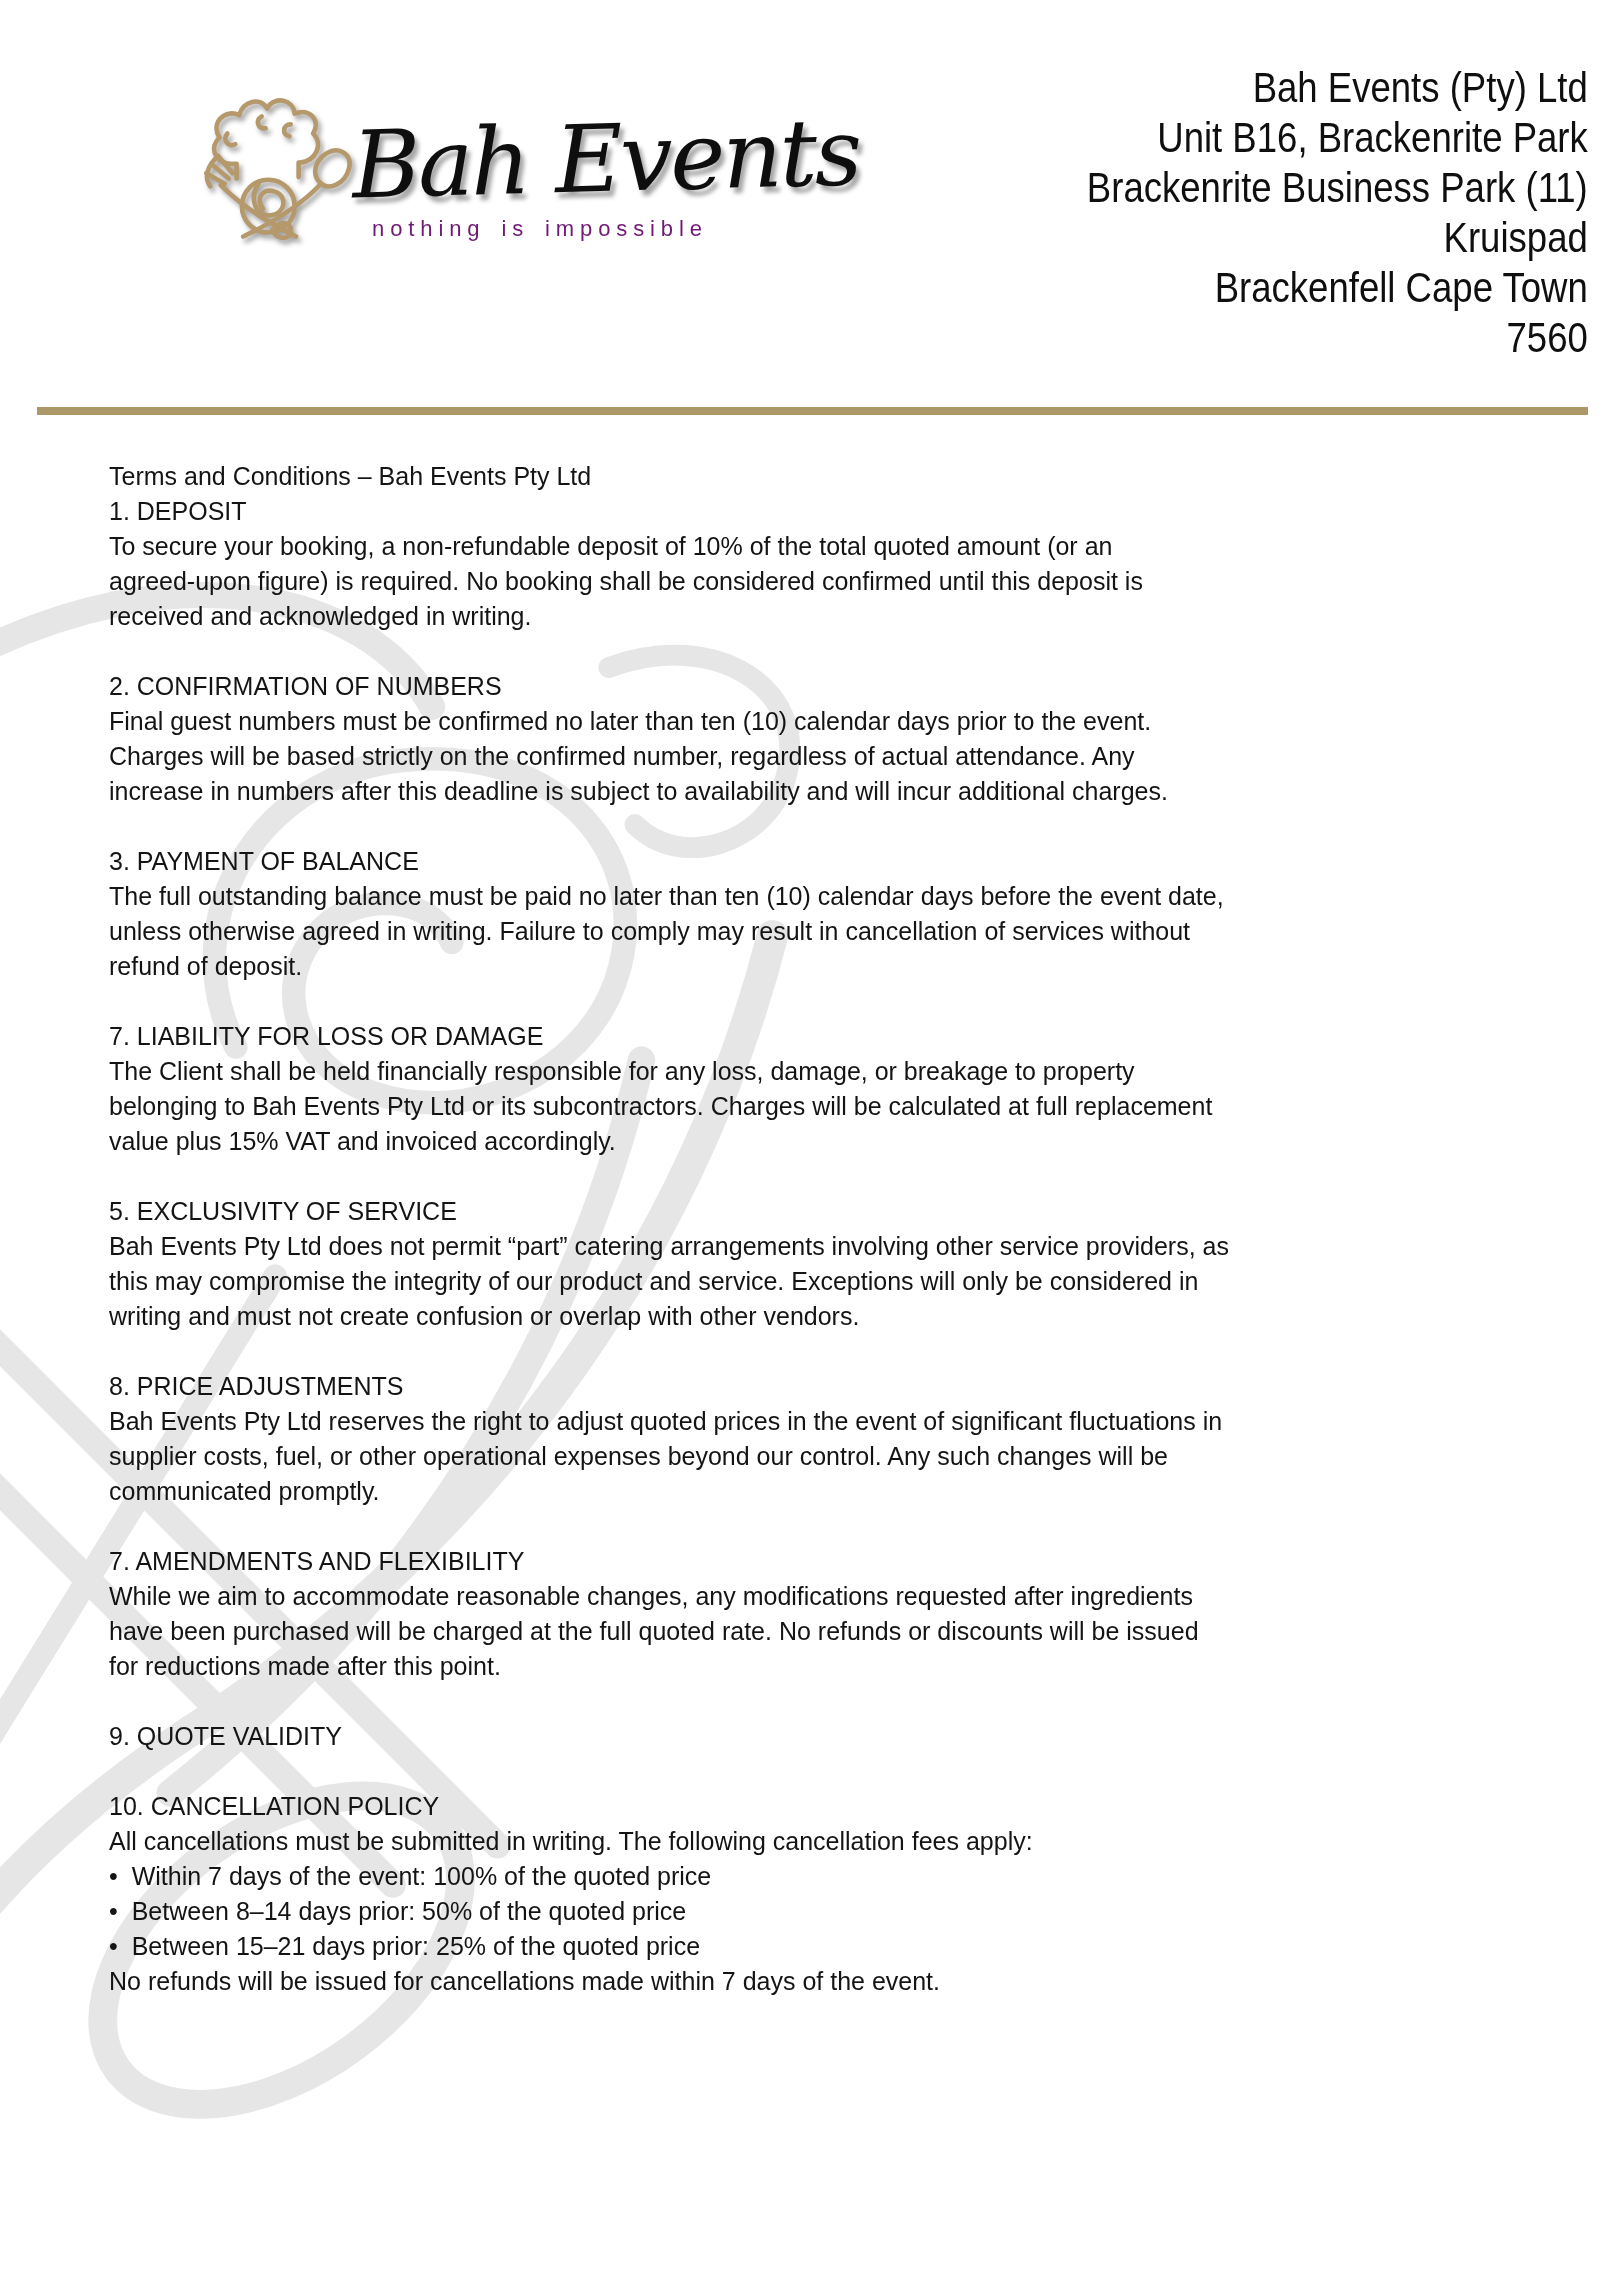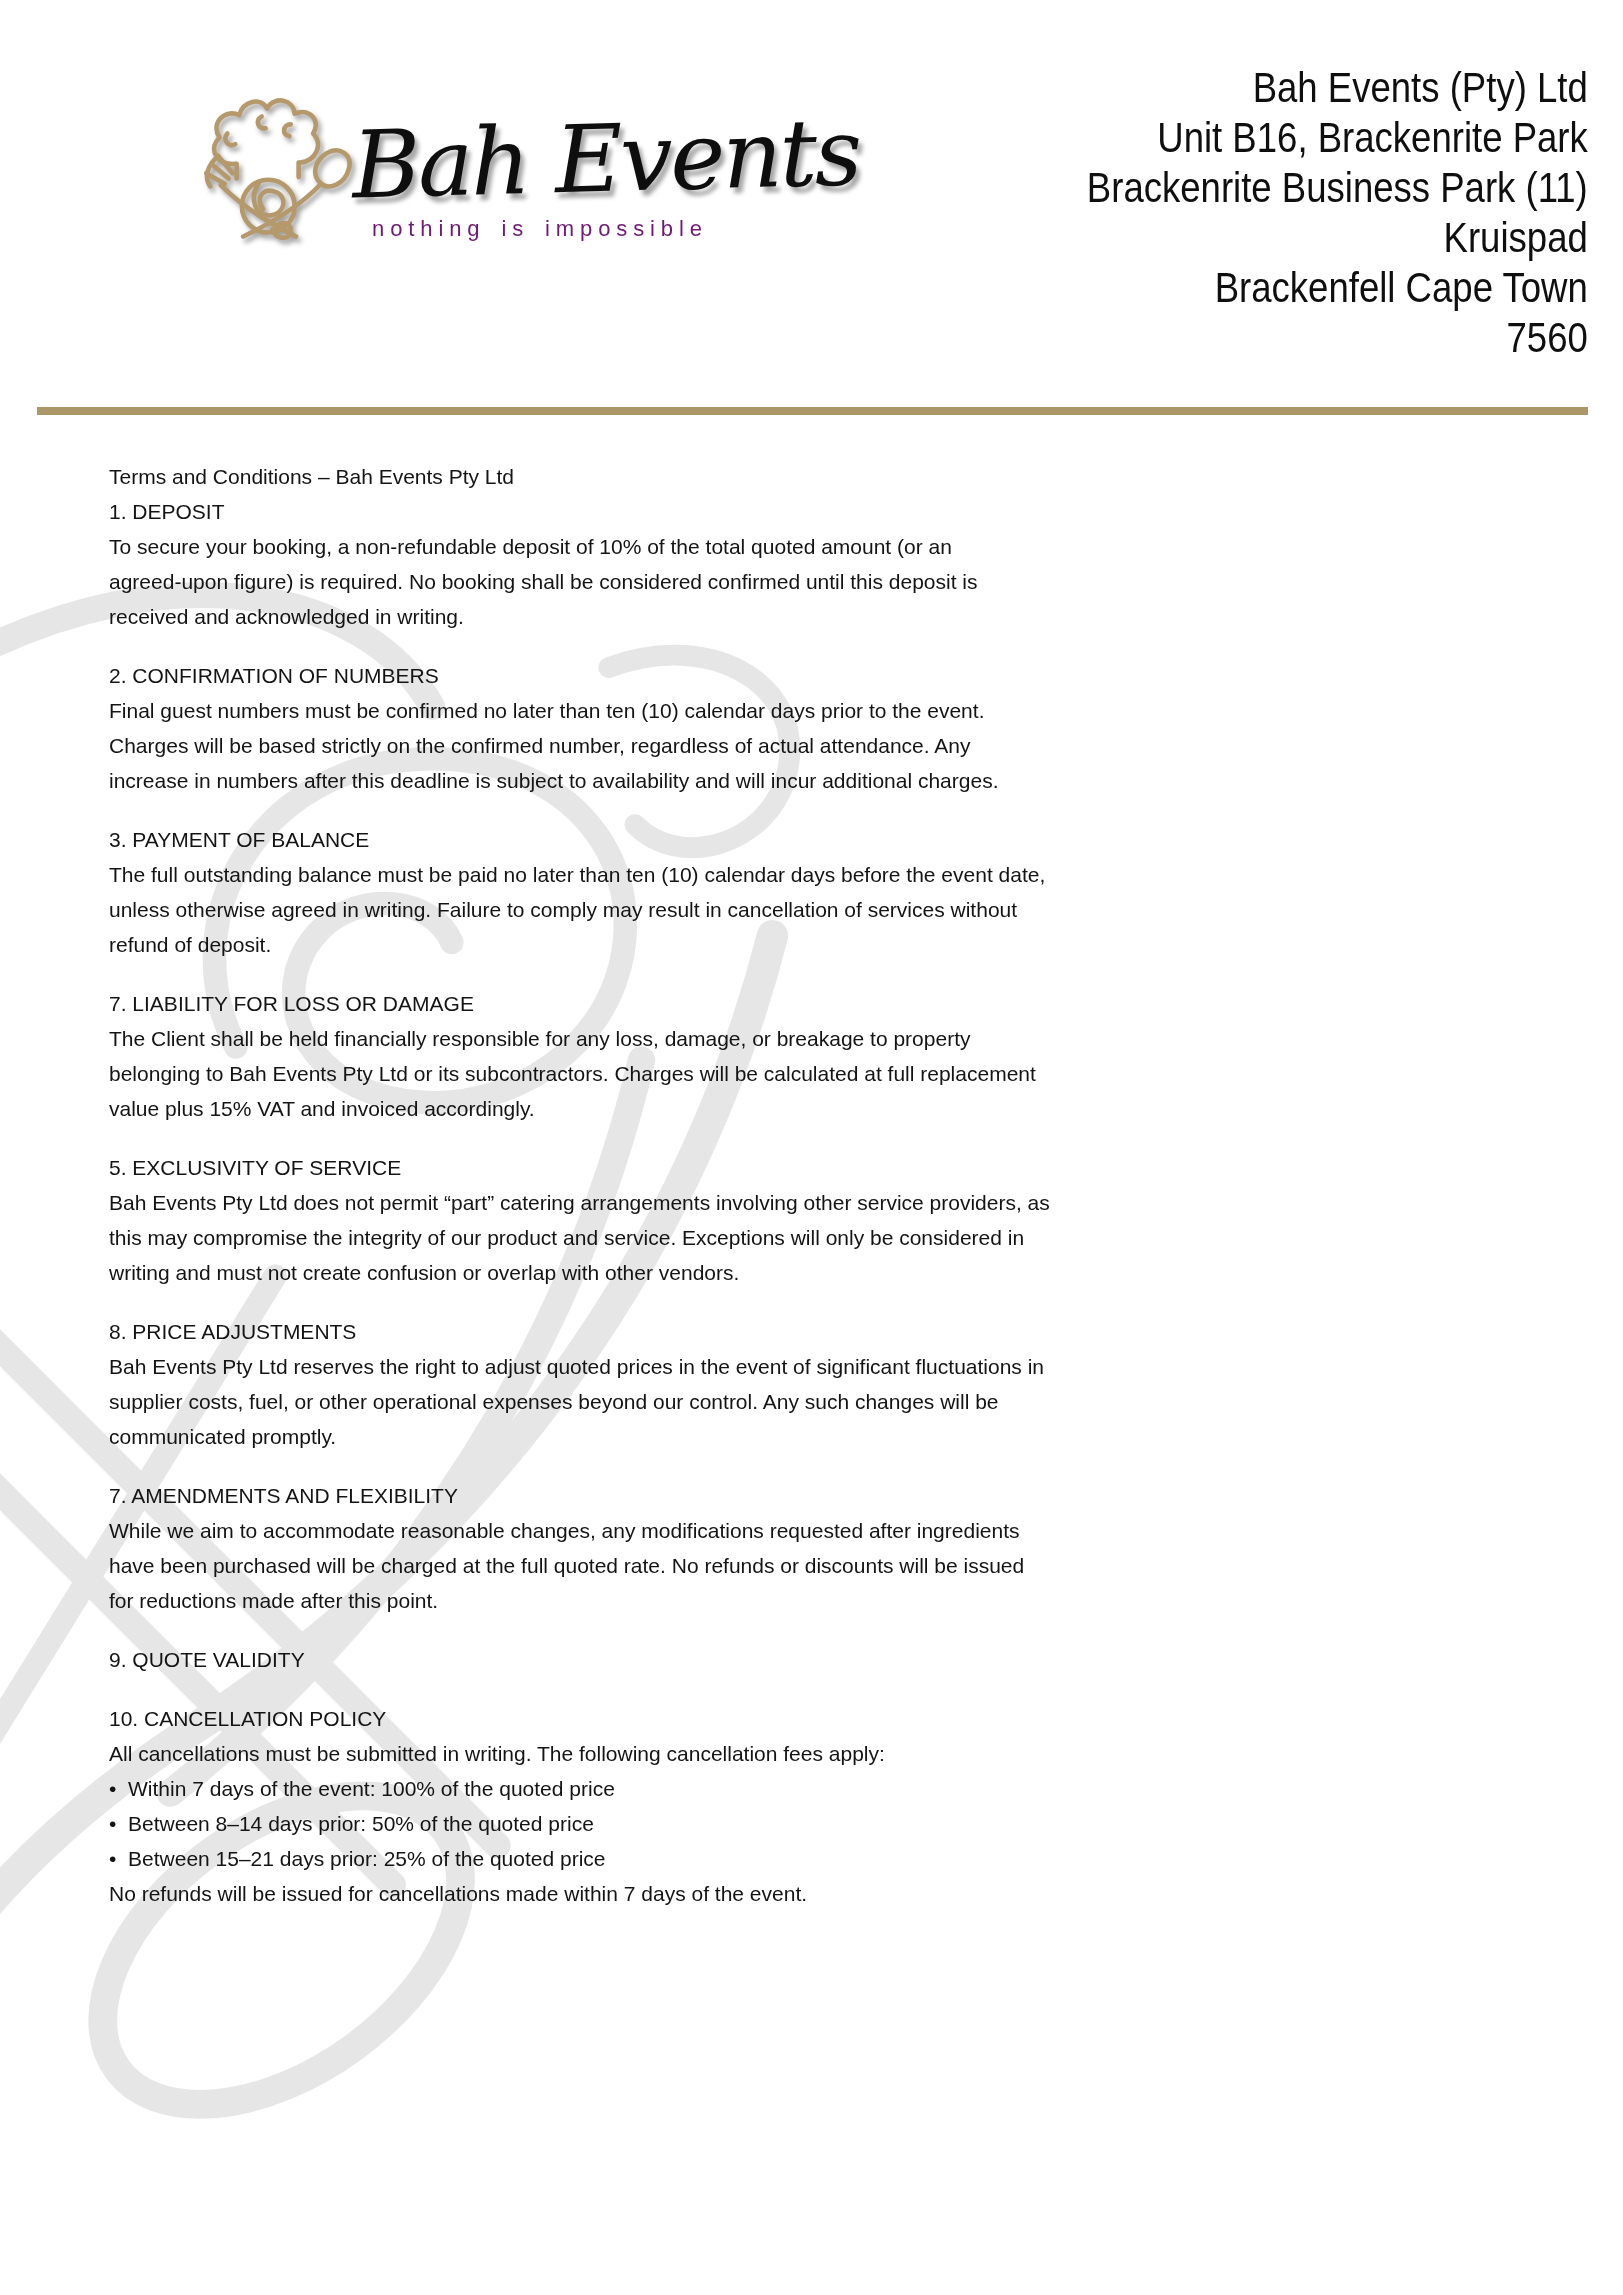--- a/index.html
+++ b/index.html
@@ -51,25 +51,25 @@
   }
   
   .divider{
     position:absolute;left:37px;top:407px;width:1551px;height:7.9px;
     z-index:2;
   }
   
   .terms{
     position:absolute;left:109px;top:459px;width:1453px;
     z-index:1;
-    font-size:21px;line-height:35px;
+    font-size:25px;line-height:35px;
     color:#141414;
   }
   .doc-title{white-space:pre-line;}
-  .section + .section{margin-top:24px;}
+  .section + .section{margin-top:35px;}
   .section-heading{white-space:pre-line;}
   .section-body{white-space:pre-line;}
 </style>
 </head>
 <body>
 
 <div class="page">
 
   <svg class="watermark" viewBox="0 0 2481 3507" xmlns="http://www.w3.org/2000/svg" aria-hidden="true">
     <g fill="none" stroke="#e6e6e6" stroke-linecap="round">

